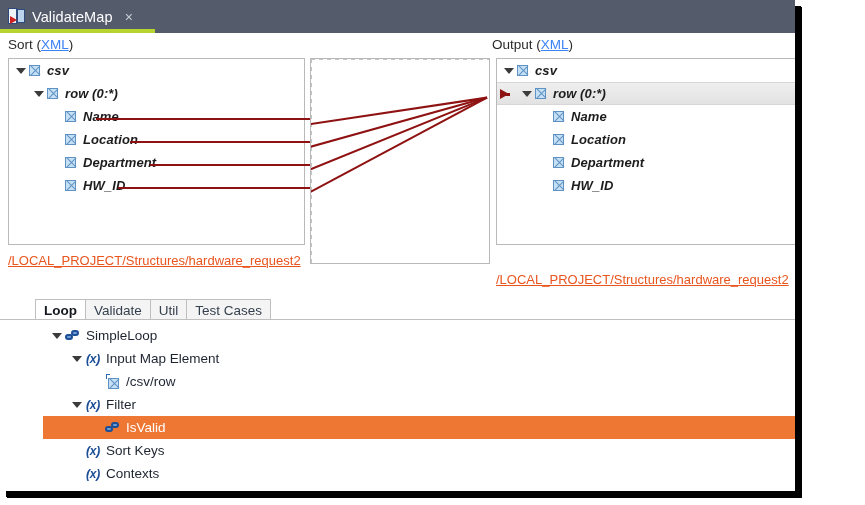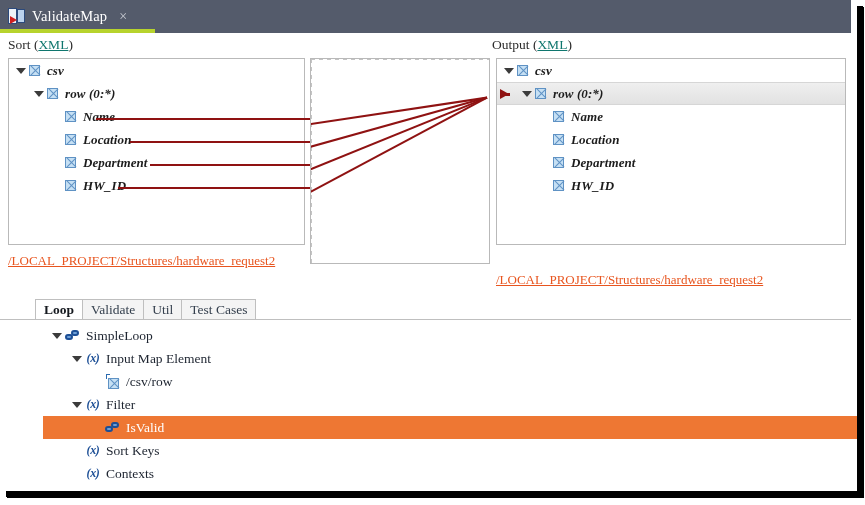--- a/index.html
+++ b/index.html
@@ -1,39 +1,39 @@
 <!DOCTYPE html>
 <html><head>
 <meta charset="utf-8">
 <style>
   html,body{margin:0;padding:0;background:#ffffff;}
   body{width:865px;height:505px;overflow:hidden;font-family:"Liberation Sans",sans-serif;}
 
-  .window{position:absolute;left:0;top:0;width:857px;height:491px;background:#ffffff;
-          box-shadow:6px 6px 0 0 #000000, 7px 7px 0 0 #000000;overflow:hidden;font-family:Liberation Serif, serif;}
+  .window{position:absolute;left:0;top:0;width:795px;height:491px;background:#ffffff;
+          box-shadow:6px 6px 0 0 #000000, 7px 7px 0 0 #000000;overflow:hidden;}
 
   
   .titlebar{position:absolute;left:0;top:0;width:851px;height:33px;background:#545b6b;}
   .tab{position:absolute;left:0;top:0;height:33px;display:flex;align-items:center;
        padding:0 10px 0 8px;box-sizing:border-box;}
   .tab-underline{position:absolute;left:0;top:29px;width:155px;height:4px;background:#b7d32d;}
   .tab-icon{width:17px;height:17px;position:relative;flex:0 0 auto;margin-right:7px;}
   .tab-icon .pg{position:absolute;left:0;top:0;width:9px;height:16px;background:#eef2f7;
                 border:1px solid #2c4a7c;box-sizing:border-box;}
   .tab-icon .pg2{position:absolute;left:9px;top:1px;width:8px;height:14px;background:#bcd3ee;
                 border:1px solid #2c4a7c;box-sizing:border-box;}
   .tab-icon .arw{position:absolute;left:2px;top:8px;width:0;height:0;
                  border-top:4px solid transparent;border-bottom:4px solid transparent;
                  border-left:7px solid #cf2020;}
   .tab-title{color:#ffffff;font-size:14.5px;letter-spacing:.1px;white-space:nowrap;}
   .tab-close{color:#c9ccd3;font-size:14px;margin-left:12px;line-height:1;cursor:pointer;}
 
   
   .hdr{position:absolute;font-size:13.5px;color:#2b2b2b;white-space:nowrap;}
-  .hdr .lnk{color:#0f766e;text-decoration:underline;}
+  .hdr .lnk{color:#3b82f6;text-decoration:underline;}
 
   
   .panel{position:absolute;background:#ffffff;border:1px solid #b9b9b9;box-sizing:border-box;
          overflow:hidden;}
   .trow{position:relative;height:23px;display:flex;align-items:center;white-space:nowrap;}
   .trow.sel{background:linear-gradient(#efefef,#e2e2e2);border-top:1px solid #d6d6d6;
             border-bottom:1px solid #d6d6d6;height:23px;box-sizing:border-box;}
   .twist{width:11px;height:11px;flex:0 0 auto;position:relative;margin-right:3px;}
   .twist.open:after{content:"";position:absolute;left:1px;top:3px;width:0;height:0;
       border-left:5px solid transparent;border-right:5px solid transparent;border-top:6px solid #3b3b3b;}

